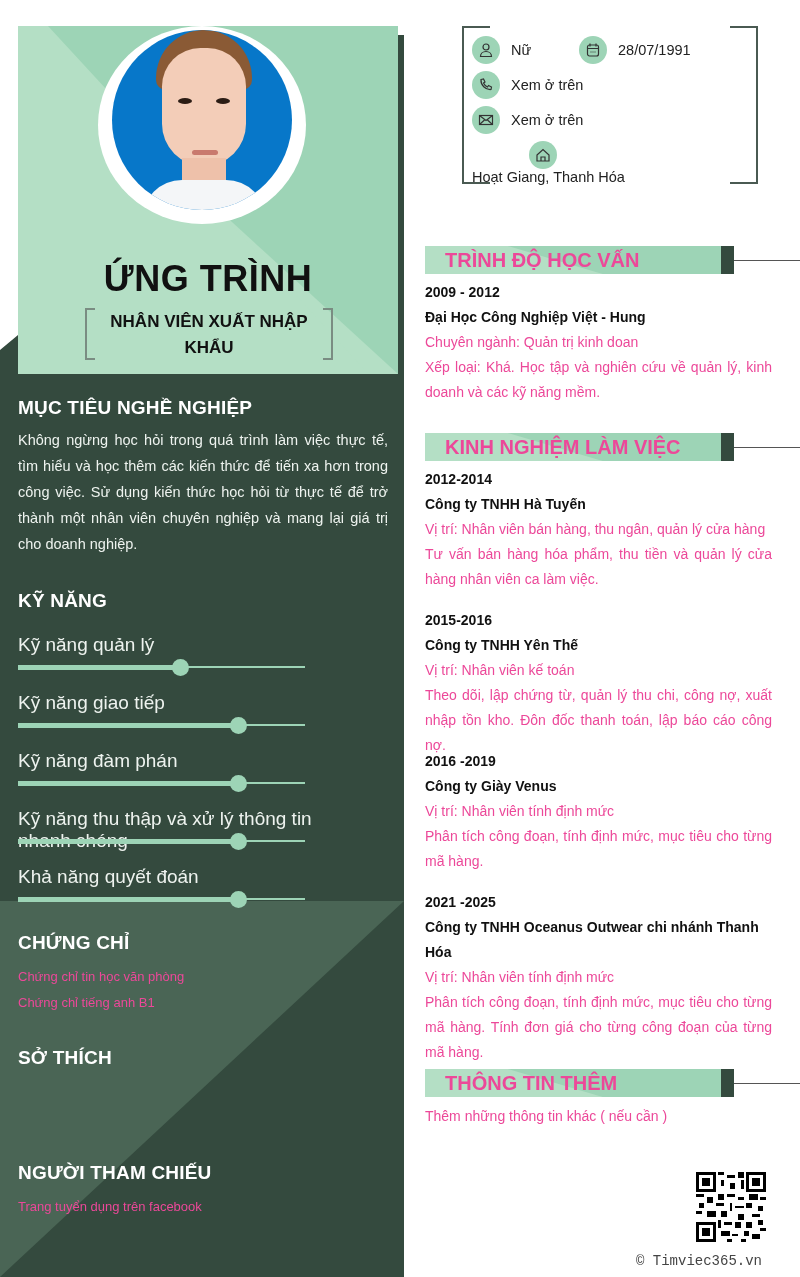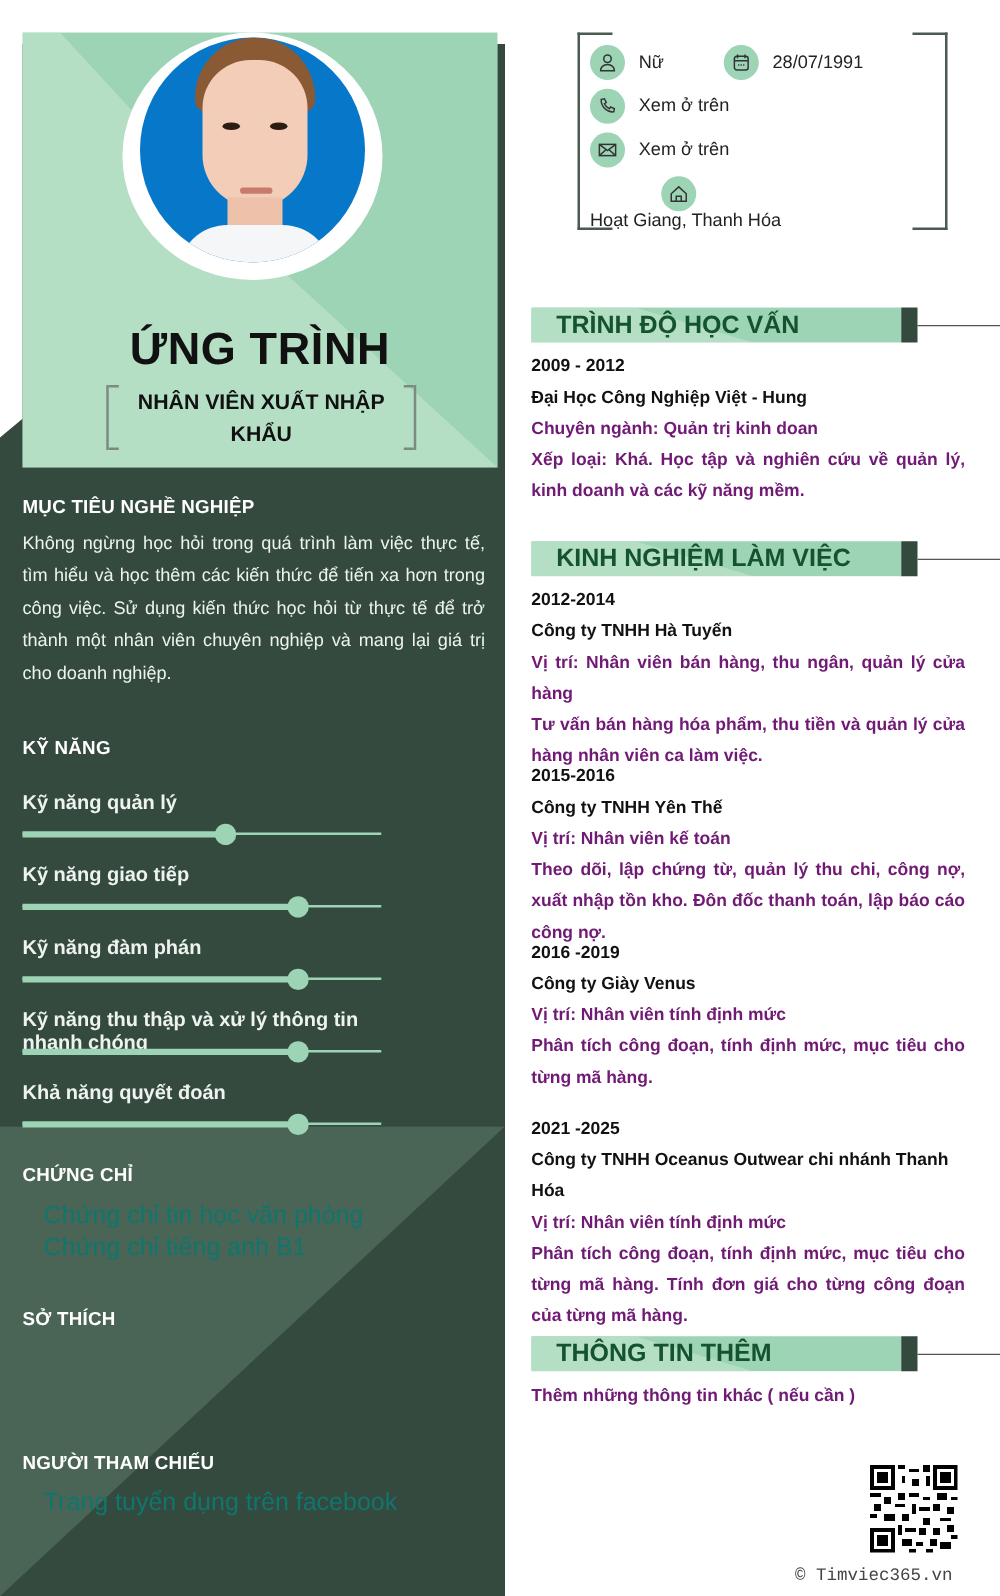--- a/index.html
+++ b/index.html
@@ -78,26 +78,26 @@
     font-size: 17px; font-weight: bold; color: #111; line-height: 26px;
   }
 
   .left-lower-light {
     position: absolute; left: 0; top: 901px; width: 404px; height: 376px;
     background: #4a6555;
     clip-path: polygon(0 0, 404px 0, 0 376px);
   }
 
   .l-section { position: absolute; left: 18px; width: 370px; color: #ffffff; }
-  .l-heading { font-size: 15px; font-weight: bold; color: #ffffff; letter-spacing: 0.2px; }
+  .l-heading { font-size: 19px; font-weight: bold; color: #ffffff; letter-spacing: 0.2px; }
   .l-text { font-size: 14.5px; line-height: 26px; color: #eef3ef; text-align: justify; }
-  .l-item { font-size: 20px; line-height: 26px; color: #0f766e; margin-left: 17px; }
+  .l-item { font-size: 13px; line-height: 26px; color: #ec4899; }
 
   .skill { position: absolute; left: 18px; width: 300px; }
-  .skill-label { font-size: 16px; color: #eef3ef; font-weight: bold; }
+  .skill-label { font-size: 19px; color: #eef3ef; }
   .skill-track { position: absolute; left: 0; top: 32px; width: 287px; height: 2px; background: #9dd4b6; }
   .skill-fill { position: absolute; left: 0; top: 31px; height: 5px; background: #9dd4b6; }
   .skill-knob { position: absolute; top: 25px; width: 17px; height: 17px; border-radius: 50%; background: #9dd4b6; }
 
   
   .contact-box {
     position: absolute; left: 462px; top: 26px; width: 296px; height: 158px;
   }
   .contact-box .lb { position: absolute; left: 0; top: 0; width: 2px; height: 100%; background: #4a5a52; }
   .contact-box .rb { position: absolute; right: 0; top: 0; width: 2px; height: 100%; background: #4a5a52; }
@@ -112,26 +112,26 @@
     display: flex; align-items: center; justify-content: center; margin-right: 11px;
   }
   .c-icon svg { width: 16px; height: 16px; }
 
   .r-head { position: absolute; left: 425px; width: 310px; height: 28px; }
   .r-head .bg { position: absolute; left: 0; top: 0; width: 296px; height: 28px; background: #b4dfc5; }
   .r-head .bg2 { position: absolute; left: 0; top: 0; width: 296px; height: 28px; background: #9dd4b6; clip-path: polygon(0 0, 100% 0, 100% 100%, 60% 100%); }
   .r-head .bg3 { position: absolute; left: 0; top: 0; width: 296px; height: 28px; background: #b4dfc5; clip-path: polygon(0 0, 28% 0, 60% 100%, 0 100%); }
   .r-head .dark { position: absolute; left: 296px; top: 0; width: 13px; height: 28px; background: #344a3e; }
   .r-head .line { position: absolute; left: 309px; top: 14px; width: 85px; height: 1px; background: #555; }
-  .r-head .title { position: absolute; left: 20px; top: 1px; font-size: 20px; font-weight: bold; color: #14532d; line-height: 26px; white-space: nowrap; }
+  .r-head .title { position: absolute; left: 20px; top: 1px; font-size: 20px; font-weight: bold; color: #ec4899; line-height: 26px; white-space: nowrap; }
 
   .r-block { position: absolute; left: 425px; width: 347px; }
   .r-date { font-size: 14px; font-weight: bold; color: #111; line-height: 25px; }
   .r-org { font-size: 14px; font-weight: bold; color: #111; line-height: 25px; }
-  .r-text { font-size: 14px; color: #701a75; line-height: 25px; text-align: justify; font-weight: bold; }
+  .r-text { font-size: 14px; color: #ec4899; line-height: 25px; text-align: justify; }
 
   .qr { position: absolute; left: 696px; top: 1172px; width: 70px; height: 70px; }
   .copyright { position: absolute; left: 636px; top: 1253px; font-family: "Liberation Mono", "DejaVu Sans Mono", monospace; font-size: 14px; color: #444; }
 </style>
 </head>
 <body>
 
 <div class="left-dark"></div>
 <div class="left-dark-top"></div>
 <div class="left-lower-light"></div>

